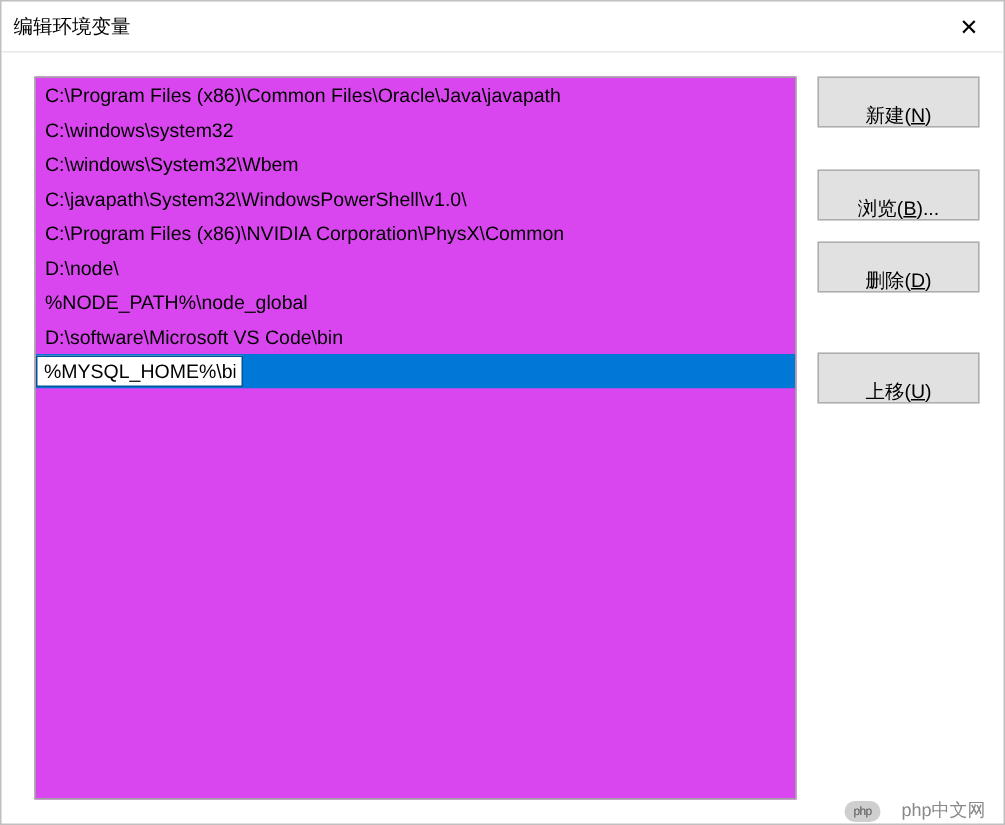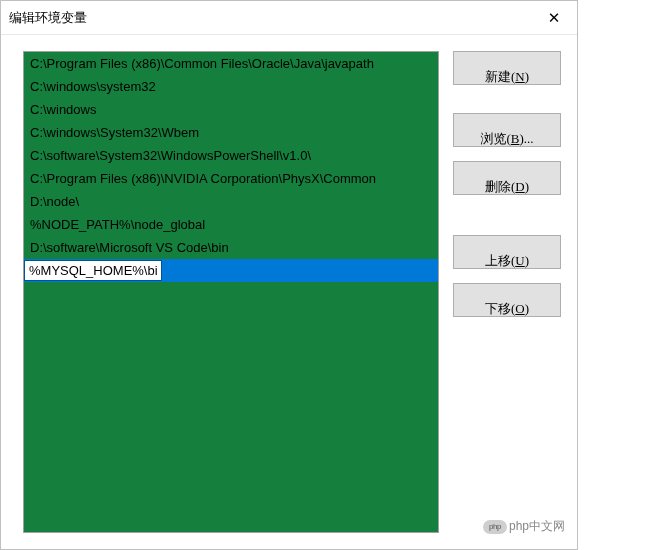--- a/index.html
+++ b/index.html
@@ -3,21 +3,21 @@
 <meta charset="utf-8">
 <style>
   * { box-sizing: border-box; margin: 0; padding: 0; }
   html, body { width: 670px; height: 550px; overflow: hidden; }
   body {
     font-family: "Microsoft YaHei", "Segoe UI", Tahoma, sans-serif;
     font-size: 13px;
     background: #fff;
     color: #000;
   }
-  .window { width: 578px; height: 550px; border: 1px solid #c0c0c0; position: relative; display: flex; flex-direction: column; }
+  .window { width: 670px; height: 550px; border: 1px solid #c0c0c0; position: relative; display: flex; flex-direction: column; }
   .titlebar {
     height: 34px;
     display: flex;
     align-items: center;
     padding: 0 0 0 8px;
     border-bottom: 1px solid #e8e8e8;
     flex-shrink: 0;
   }
   .titlebar-title { flex: 1; font-size: 13px; }
   .close-btn {
@@ -32,21 +32,21 @@
   }
   .body-area {
     flex: 1;
     padding: 16px 16px 16px 22px;
     display: flex;
     gap: 14px;
   }
   .listbox {
     flex: 1;
     border: 1px solid #a0a0a0;
-    background: #15803d;
+    background: #d946ef;
     overflow: hidden;
   }
   .list-row {
     height: 23px;
     line-height: 23px;
     padding: 0 6px;
     white-space: nowrap;
     overflow: hidden;
     text-overflow: ellipsis;
     font-size: 13px;
@@ -74,38 +74,38 @@
   }
   .btn-col {
     width: 108px;
     display: flex;
     flex-direction: column;
   }
   .wbtn {
     height: 30px;
     border: 1px solid #adadad;
     background: #e1e1e1;
-    font-family: Liberation Serif, serif;
+    font-family: Liberation Sans, sans-serif;
     font-size: 13px;
     padding: 16px;
     cursor: pointer;
   }
   .wbtn u { text-decoration: underline; }
   .gap-sm { height: 14px; }
   .gap-md { height: 40px; }
   .gap-lg { height: 40px; }
   .watermark {
     position: absolute;
     right: 12px;
-    bottom: 14px;
+    bottom: 0;
     font-size: 12px;
     color: #888;
     display: flex;
     align-items: center;
-    gap: 2px;
+    gap: 14px;
     pointer-events: none;
   }
   .watermark .logo {
     width: 24px; height: 14px;
     background: #cfcfcf;
     border-radius: 7px;
     display: flex; align-items: center; justify-content: center;
     font-size: 8px; color: #555; letter-spacing: -0.5px;
   }
 </style>
@@ -119,23 +119,22 @@
     <div class="close-btn">
       <span>✕</span>
     </div>
   </div>
 
   <div class="body-area">
 
     <div class="listbox">
       <div class="list-row">C:\Program Files (x86)\Common Files\Oracle\Java\javapath</div>
       <div class="list-row">C:\windows\system32</div>
-      <div class="list-row">C:\windows</div>
       <div class="list-row">C:\windows\System32\Wbem</div>
-      <div class="list-row">C:\software\System32\WindowsPowerShell\v1.0\</div>
+      <div class="list-row">C:\javapath\System32\WindowsPowerShell\v1.0\</div>
       <div class="list-row">C:\Program Files (x86)\NVIDIA Corporation\PhysX\Common</div>
       <div class="list-row">D:\node\</div>
       <div class="list-row">%NODE_PATH%\node_global</div>
       <div class="list-row">D:\software\Microsoft VS Code\bin</div>
       <div class="list-row editing">
         <span class="edit-wrap">
           <input class="edit-input" type="text" value="%MYSQL_HOME%\bin" style="">
         </span>
       </div>
     </div>
@@ -143,21 +142,20 @@
     <div class="btn-col">
       <button class="wbtn"><span>新建(</span><u>N</u><span>)</span></button>
       <div class="gap-sm"></div>
       <div class="gap-sm"></div>
       <button class="wbtn"><span>浏览(</span><u>B</u><span>)...</span></button>
       <div class="gap-sm"></div>
       <button class="wbtn"><span>删除(</span><u>D</u><span>)</span></button>
       <div class="gap-md"></div>
       <button class="wbtn"><span>上移(</span><u>U</u><span>)</span></button>
       <div class="gap-sm"></div>
-      <button class="wbtn"><span>下移(</span><u>O</u><span>)</span></button>
       <div class="gap-lg"></div>
     </div>
 
   </div>
 
   <div class="watermark">
     <span class="logo">php</span>
     <span>php中文网</span>
   </div>
 

